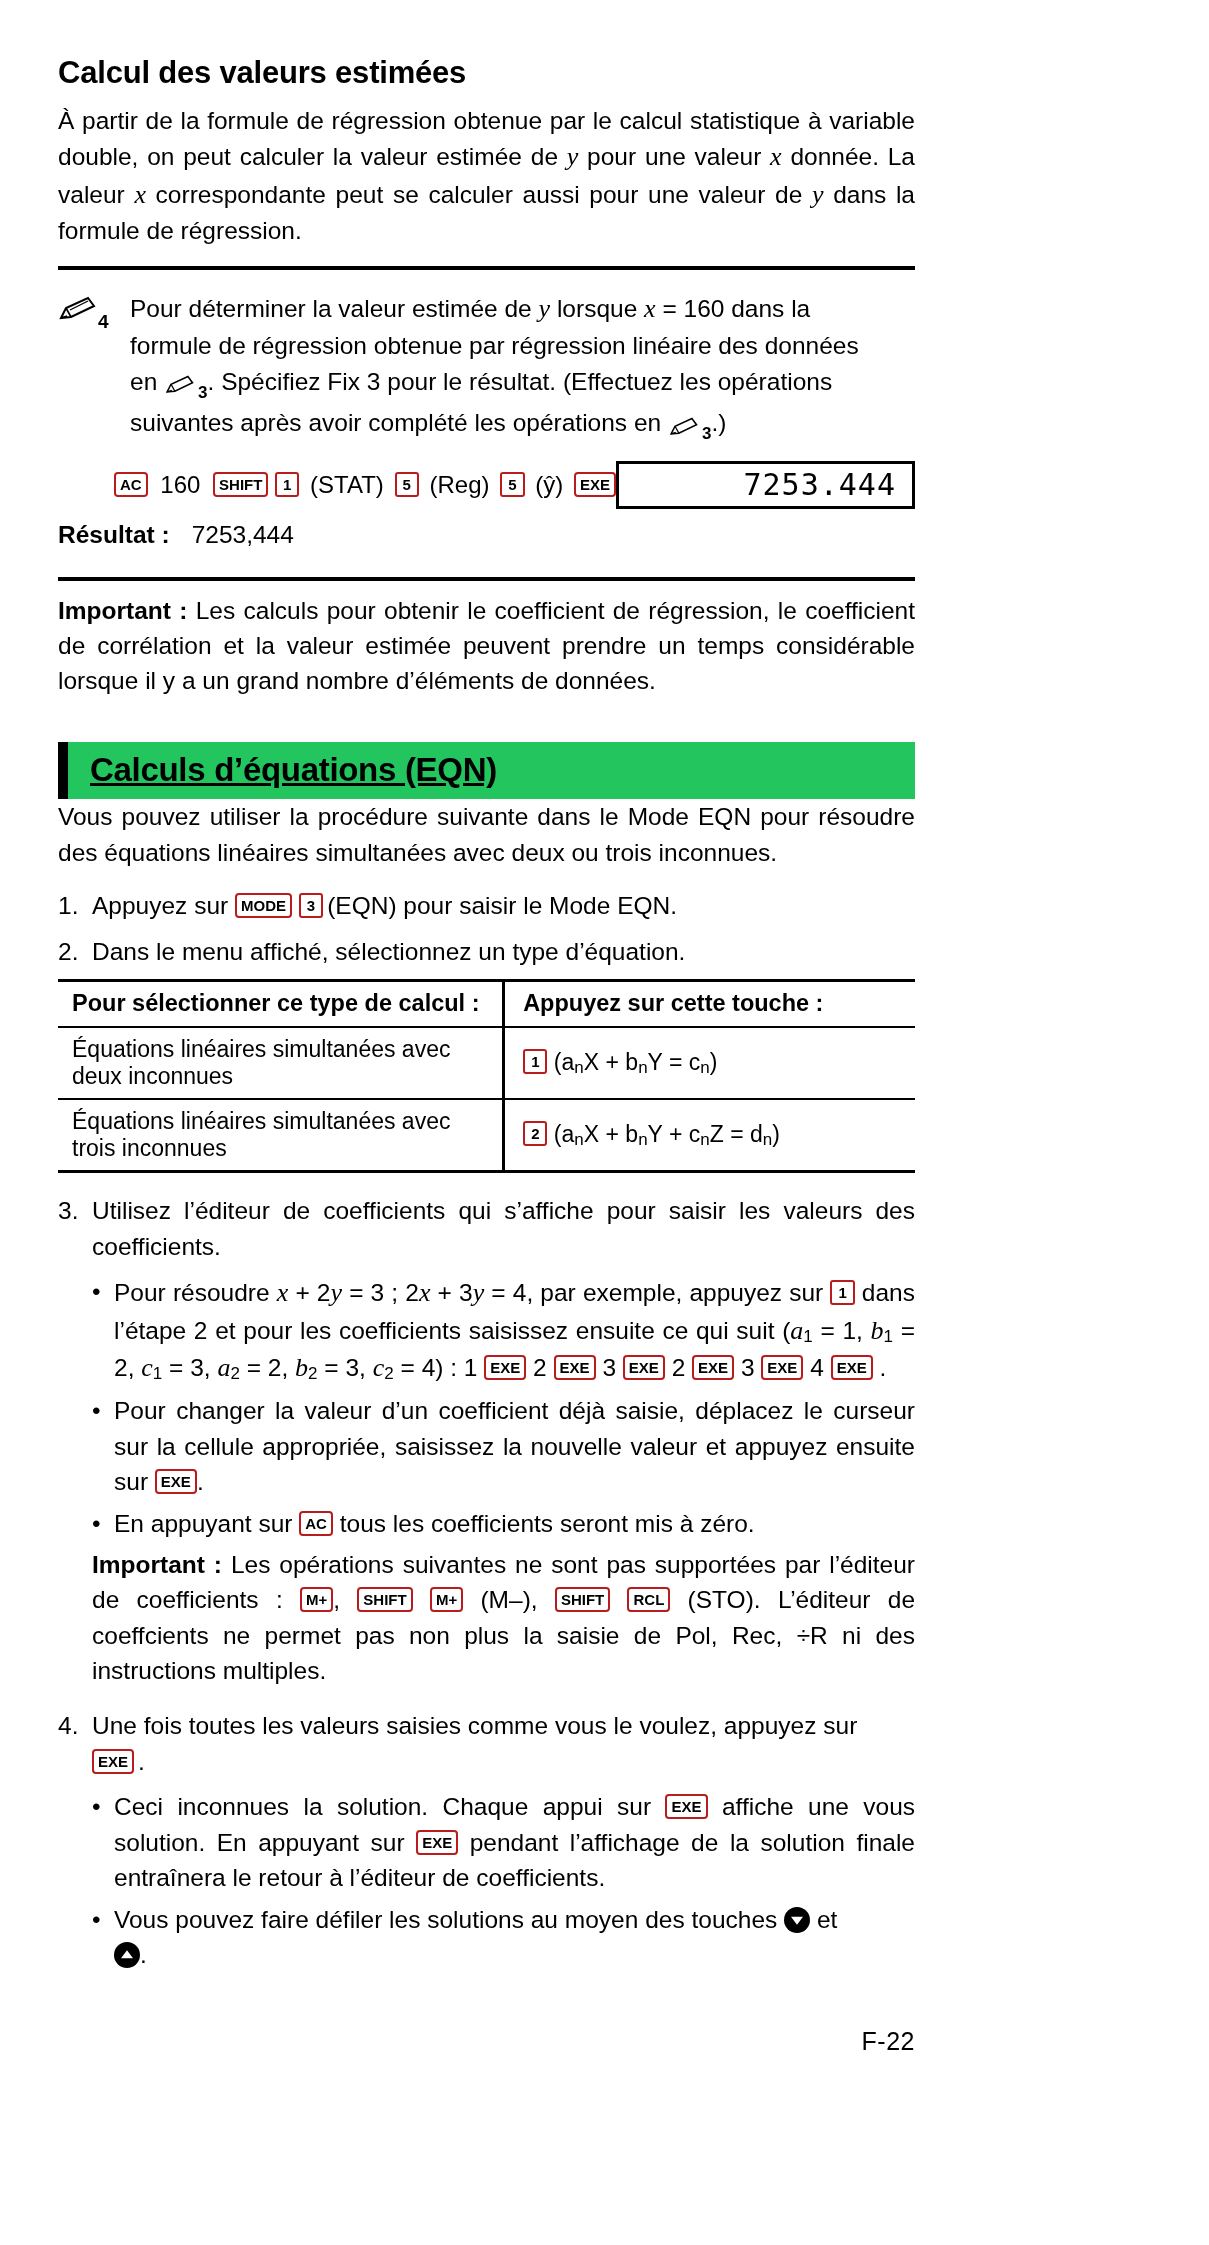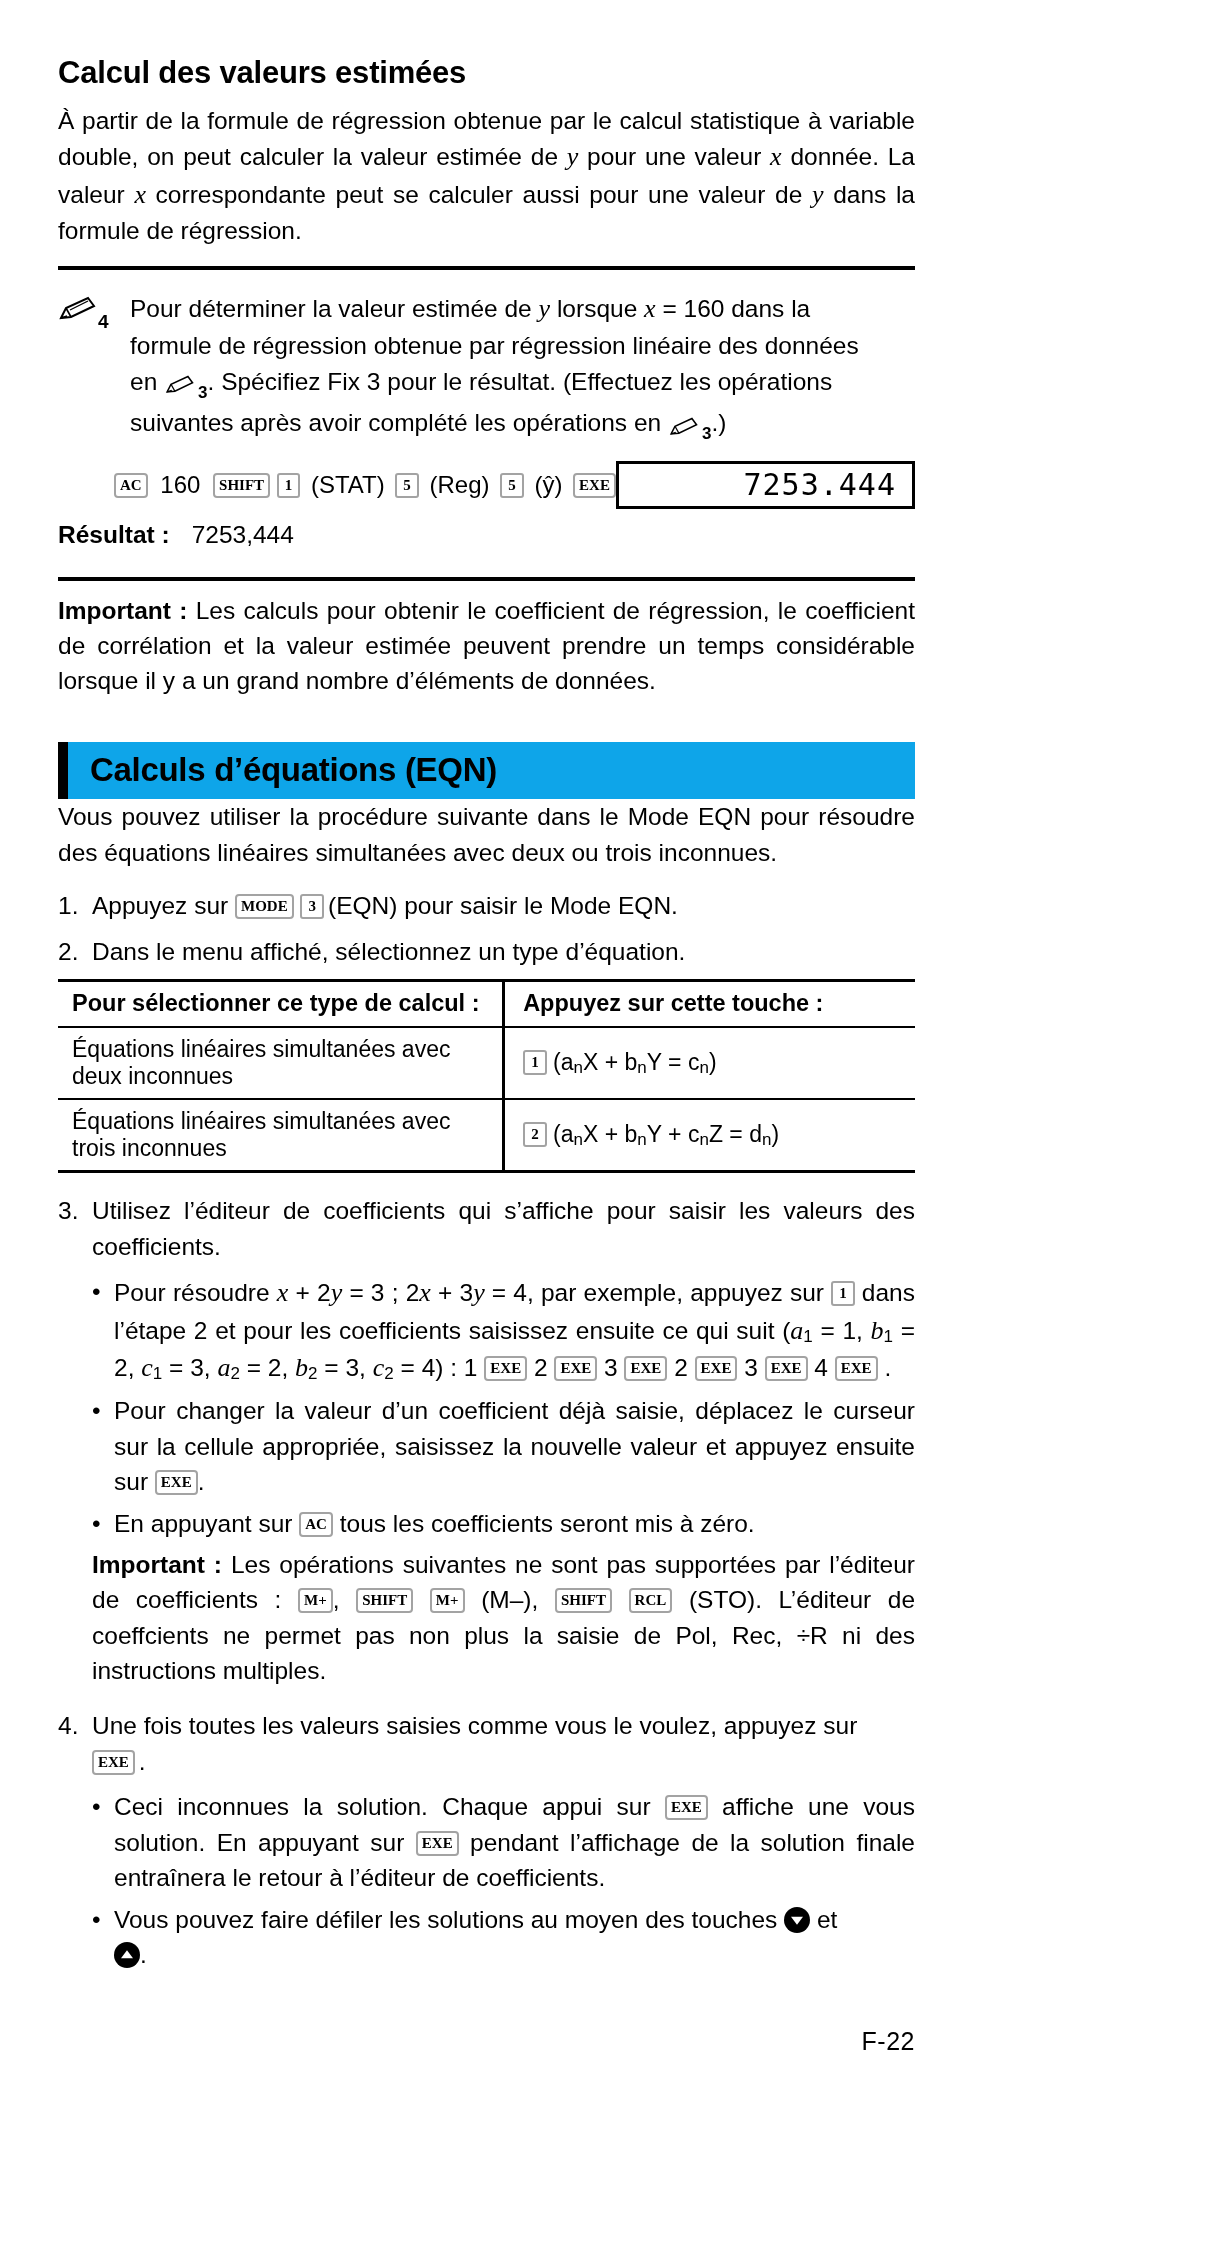--- a/index.html
+++ b/index.html
@@ -76,28 +76,28 @@
   .inline-pencil {
     display: inline-block;
     vertical-align: -2px;
   }
   .inline-pencil svg { display:inline-block; vertical-align: middle;}
   .inline-pencil sub { font-size: 17px; font-weight: bold; }
 
   
   .key {
     display: inline-block;
-    border: 2px solid #a3a3a3;
+    border: 2px solid #b91c1c;
     border-radius: 4px;
     font-size: 15px;
     font-weight: bold;
     line-height: 1;
     padding: 3px 4px 3px 4px;
     vertical-align: 3px;
-    font-family: Liberation Serif, serif;
+    font-family: Liberation Sans, sans-serif;
     white-space: nowrap;
   }
   .key.sq {
     border-radius: 3px;
     padding: 3px 6px;
     font-size: 15px;
   }
   .key-round {
     display: inline-block;
     width: 26px; height: 26px;
@@ -158,24 +158,25 @@
   .result-val { margin-left: 22px; }
 
   .important-para {
     font-size: 24.5px;
     line-height: 1.44;
     margin: 12px 0 0 0;
     text-align: justify;
   }
 
   .chapter-bar {
-    background: #0ea5e9;
+    background: #22c55e;
     margin-top: 44px;
     padding: 9px 0 10px 22px;
     border-left: 10px solid #000;
+    text-decoration: underline;
   }
   .chapter-bar h2 {
     margin: 0;
     font-size: 33px;
     font-weight: bold;
     letter-spacing: -0.3px;
   }
   .after-bar {
     margin-top: 20px;
   }

